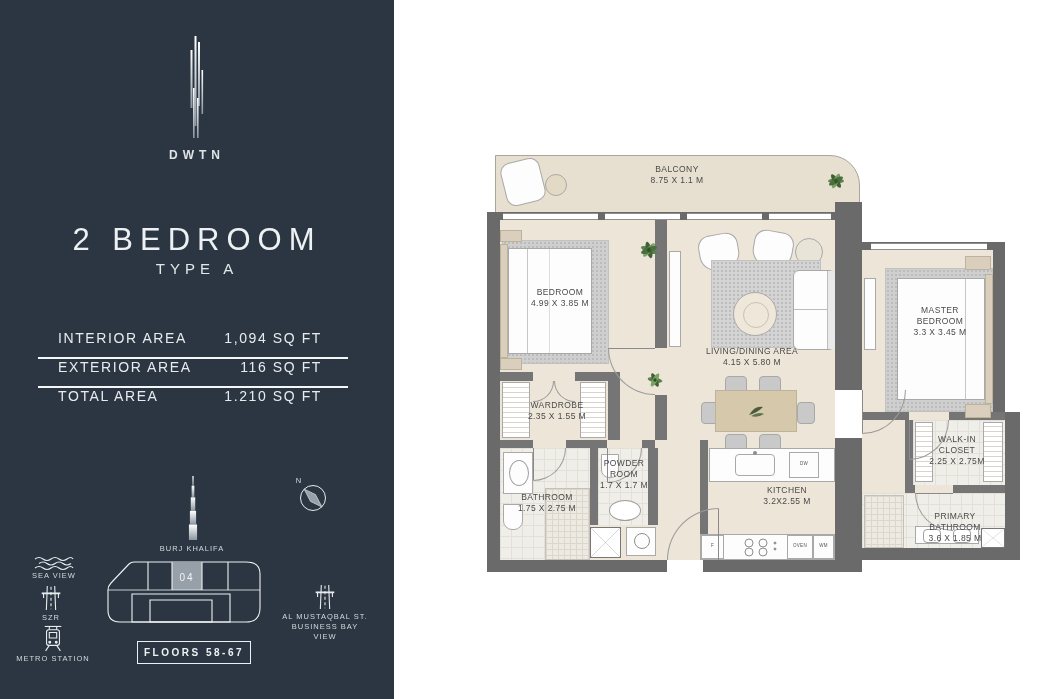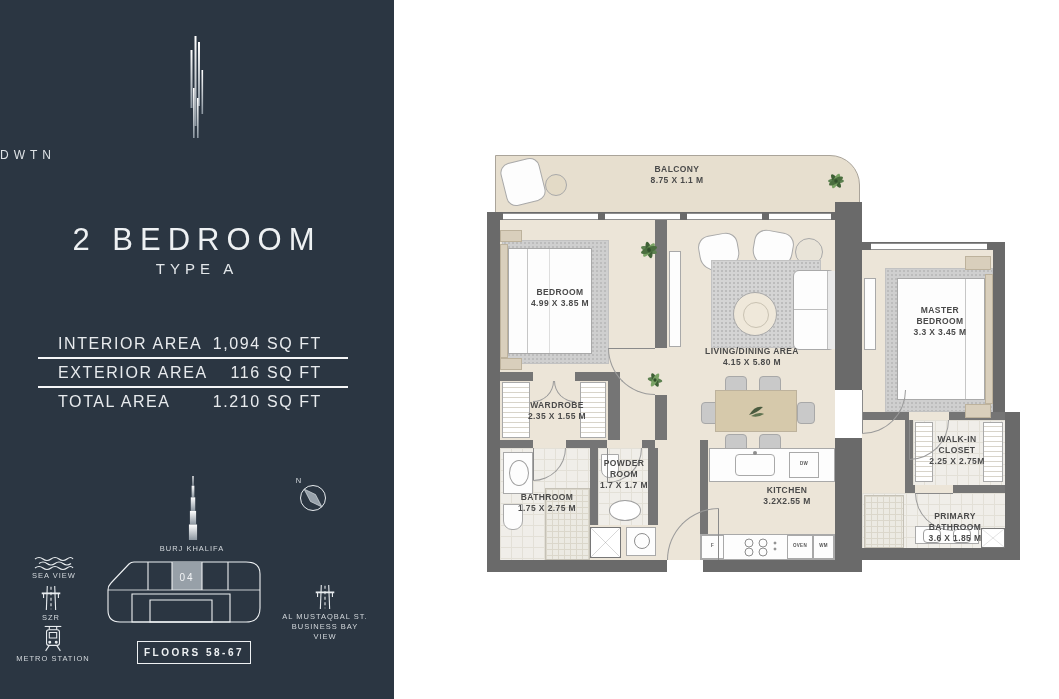--- a/index.html
+++ b/index.html
@@ -2,40 +2,40 @@
 <html><head>
 <meta charset="utf-8">
 <style>
   html,body{margin:0;padding:0;background:#ffffff;}
   #canvas{position:relative;width:1059px;height:699px;background:#ffffff;overflow:hidden;
           font-family:"Liberation Sans",sans-serif;}
   .abs{position:absolute;}
 
   
   #sidebar{position:absolute;left:0;top:0;width:394px;height:699px;background:#2b3642;color:#e3e7ea;}
-  .brand-line1{position:absolute;left:0;top:148px;width:394px;text-align:left;
-               font-size:12px;letter-spacing:5px;color:#dfe3e6;}
+  .brand-line1{position:absolute;left:0;top:148px;width:394px;text-align:center;
+               font-size:12px;letter-spacing:5px;color:#dfe3e6;font-weight:bold;}
   .brand-line2{position:absolute;left:0;top:163px;width:394px;text-align:center;
                font-size:10.5px;letter-spacing:3.5px;color:#dfe3e6;}
   .main-title{position:absolute;left:0;top:222px;width:394px;text-align:center;
               font-size:31px;font-weight:300;letter-spacing:7px;color:#eef1f3;}
   .sub-title{position:absolute;left:0;top:260px;width:394px;text-align:center;
              font-size:15px;font-weight:300;letter-spacing:5px;color:#e3e7ea;}
   #area-table{position:absolute;left:38px;top:330px;width:310px;}
-  .area-row{display:flex;justify-content:space-between;align-items:center;height:27px;
-            padding:0 26px 0 20px;font-size:16px;letter-spacing:1.6px;color:#e8ebee;}
+  .area-row{display:flex;justify-content:space-between;height:27px;
+            padding:0 26px 0 20px;font-size:14px;letter-spacing:1.6px;color:#e8ebee;}
   .area-row.sep{border-bottom:2px solid #f5f6f7;}
   .icn-label{position:absolute;text-align:center;font-size:7.5px;letter-spacing:1px;color:#d3d8dc;}
   .floors-box{position:absolute;left:137px;top:641px;width:112px;height:21px;border:1px solid #eef1f3;
               text-align:center;line-height:21px;font-size:10px;letter-spacing:2.5px;color:#eef1f3;font-weight:bold;}
   svg.icn{position:absolute;overflow:visible;}
   svg.icn *{vector-effect:non-scaling-stroke;}
 
   
-  #plan{position:absolute;left:487px;top:148px;width:553px;height:430px;font-weight:bold;}
+  #plan{position:absolute;left:487px;top:148px;width:553px;height:430px;}
   .floor{position:absolute;background:#ece5d8;}
   .tile{position:absolute;background-color:#f0eee9;
         background-image:linear-gradient(#e3e0d7 1px,transparent 1px),
                          linear-gradient(90deg,#e3e0d7 1px,transparent 1px);
         background-size:11px 11px;}
   .shower{position:absolute;background-color:#eceae3;
         background-image:linear-gradient(#dbd7cb 1px,transparent 1px),
                          linear-gradient(90deg,#dbd7cb 1px,transparent 1px);
         background-size:6px 6px;}
   .wall{position:absolute;background:#6a6a6a;}

